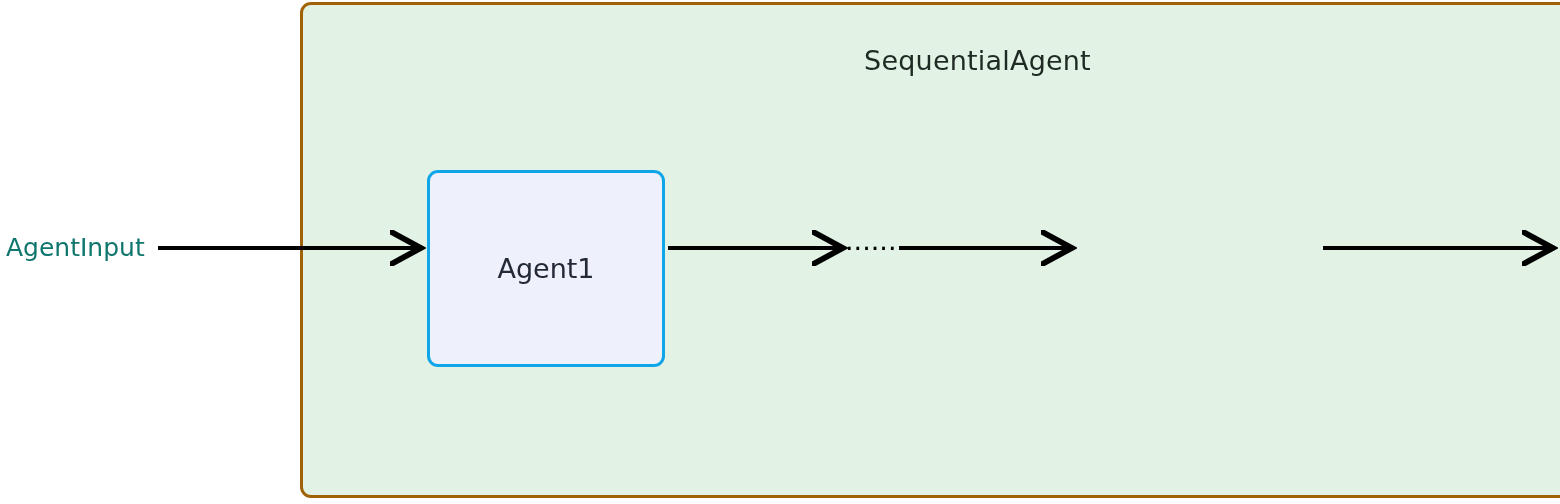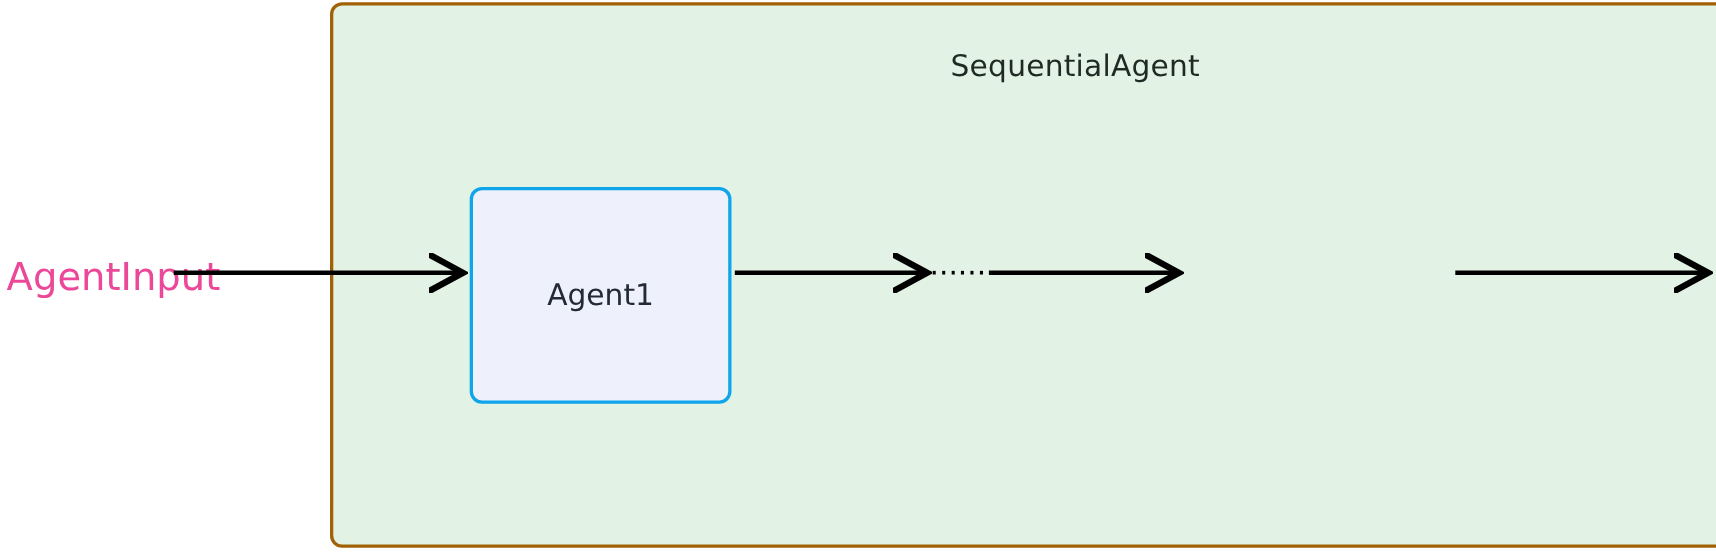--- a/index.html
+++ b/index.html
@@ -69,22 +69,22 @@
     font-size: 27px;
     color: #232936;
     white-space: nowrap;
   }
 
   
   .input-label {
     position: absolute;
     left: 6px;
     top: 233px;
-    font-size: 35px;
-    color: #ec4899;
+    font-size: 25px;
+    color: #0f766e;
     white-space: nowrap;
   }
 
   
   .ellipsis {
     position: absolute;
     left: 845px;
     top: 235px;
     font-size: 27px;
     line-height: 1;

